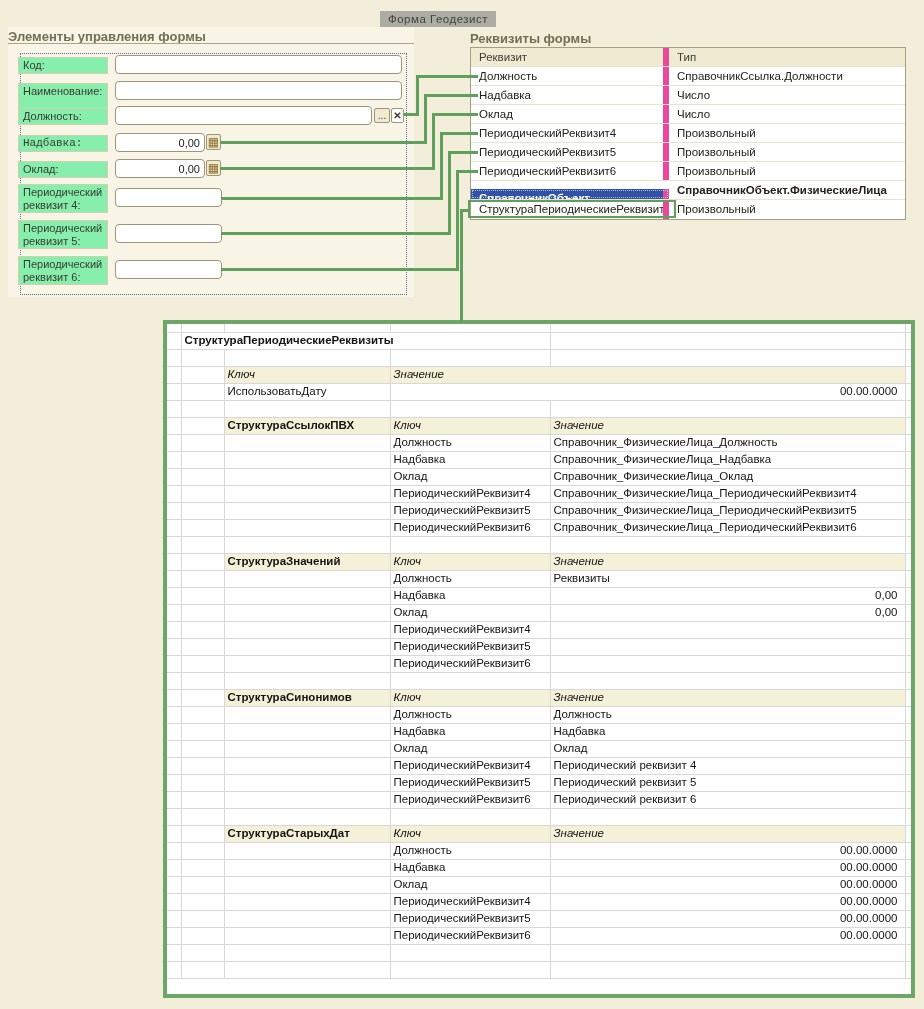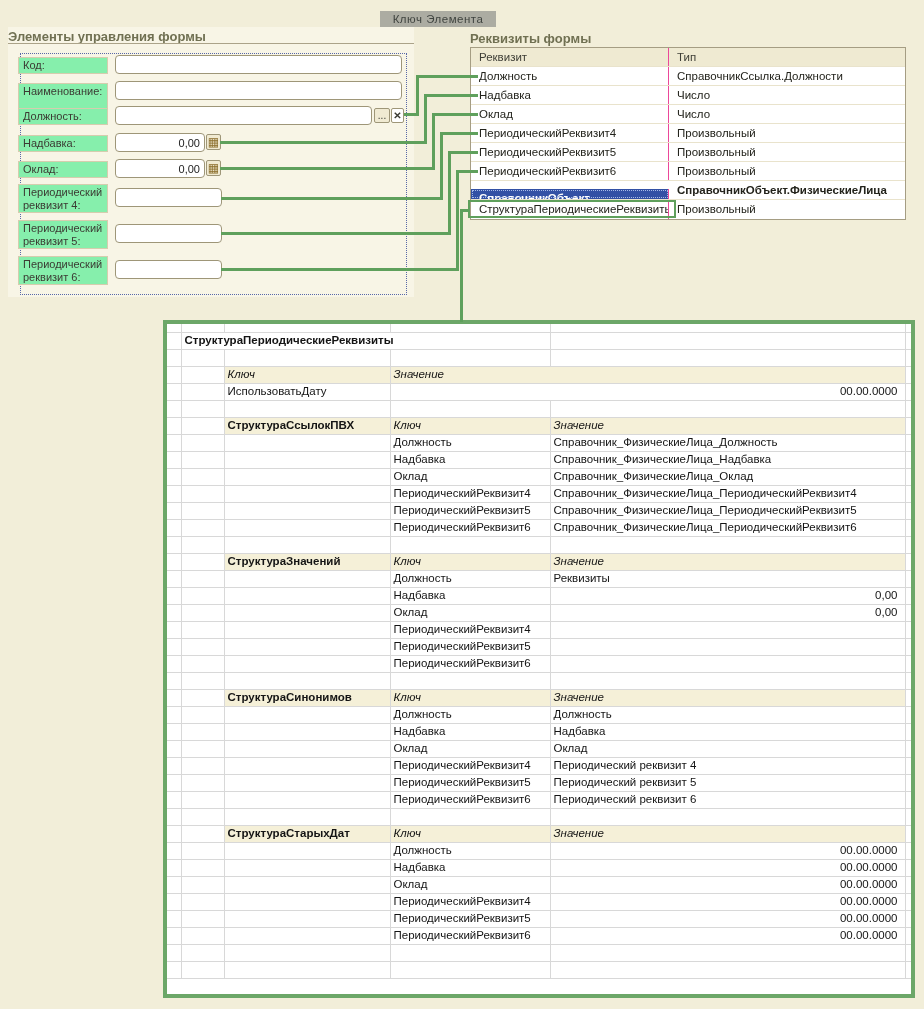--- a/index.html
+++ b/index.html
@@ -28,21 +28,21 @@
   .mini-btn{background:#F0EAD2;border:1px solid #9E9678;border-radius:2px;font-size:10px;
        text-align:center;color:#3a3a32;box-sizing:border-box;padding:0;line-height:12px;cursor:pointer;}
   .mini-btn.clear{background:#fff;font-weight:bold;font-size:10px;}
   .mini-btn.calc{color:#8A6D2A;font-size:12px;line-height:14px;}
 
   
   .attr{left:470px;top:47px;width:436px;background:#fff;border:1px solid #A59D83;box-sizing:border-box;
         font-size:11.5px;color:#23231C;}
   .attr .row{display:flex;height:19px;box-sizing:border-box;border-bottom:1px solid #E9E3CC;}
   .attr .row:last-child{border-bottom:none;}
-  .attr .c1{width:198px;border-right:1px solid #ec4899;box-sizing:border-box;line-height:18px;
+  .attr .c1{width:198px;border-right:6px solid #ec4899;box-sizing:border-box;line-height:18px;
             padding-left:8px;white-space:nowrap;overflow:hidden;}
   .attr .c2{flex:1;line-height:18px;padding-left:8px;white-space:nowrap;overflow:hidden;}
   .attr .hrow{background:#EFEAD2;color:#3F3F37;}
   .attr .row.sel .c1{background:#3351A5;color:#fff;font-weight:bold;outline:1px dotted #A9BBE8;outline-offset:-2px;margin-top:8px;}
   .attr .row.sel .c2{font-weight:bold;}
 
   
   .sheet{left:163px;top:320px;width:752px;height:678px;border:4px solid #6CA768;background:#fff;box-sizing:border-box;overflow:hidden;}
   .sheet table{border-collapse:collapse;table-layout:fixed;width:744px;}
   .sheet td{border-right:1px solid #D8D8D8;border-bottom:1px solid #D8D8D8;height:17px;box-sizing:border-box;
@@ -55,21 +55,21 @@
 
   .connectors{left:0;top:0;width:924px;height:1009px;pointer-events:none;}
 </style>
 </head>
 <body>
 
 <div class="stage">
 
   <div class="abs left-panel-bg"></div>
 
-  <div class="abs tag-box">Ключ Элемента</div>
+  <div class="abs tag-box">Форма Геодезист</div>
 
   <div class="abs hd left-heading">Элементы управления формы</div>
   <div class="abs left-rule"></div>
   <div class="abs hd right-heading">Реквизиты формы</div>
 
   <div class="abs group-dotted"></div>
 
   <div id="fields">
       <div class="lbl" style="position: absolute; left: 18px; top: 57px; width: 90px; height: 17px;">
         <div>Код:</div>
@@ -78,21 +78,21 @@
       <div class="lbl" style="position: absolute; left: 18px; top: 83px; width: 90px; height: 28px;">
         <div>Наименование:</div>
       </div>
       <input class="inp" style="position: absolute; left: 115px; top: 81px; width: 287px; height: 19px;">
       <div class="lbl" style="position: absolute; left: 18px; top: 108px; width: 90px; height: 17px;">
         <div>Должность:</div>
       </div>
       <input class="inp" style="position: absolute; left: 115px; top: 106px; width: 257px; height: 19px;">
       <button class="mini-btn" style="position: absolute; left: 374px; top: 108px; width: 16px; height: 15px;">...</button>
       <button class="mini-btn clear" style="position: absolute; left: 391px; top: 108px; width: 13px; height: 15px;"><span>✕</span></button>
-      <div class="lbl" style="position: absolute; left: 18px; top: 135px; width: 90px; height: 17px;">
+      <div class="lbl" style="position: absolute; left: 18px; top: 135px; width: 90px; height: 17px; font-family: Liberation Mono, monospace;">
         <div>Надбавка:</div>
       </div>
       <input class="inp num" value="0,00" style="position: absolute; left: 115px; top: 133px; width: 90px; height: 19px;">
       <button class="mini-btn calc" style="position: absolute; left: 206px; top: 134px; width: 15px; height: 16px;"><span>▦</span></button>
       <div class="lbl" style="position: absolute; left: 18px; top: 161px; width: 90px; height: 17px;">
         <div>Оклад:</div>
       </div>
       <input class="inp num" value="0,00" style="position: absolute; left: 115px; top: 159px; width: 90px; height: 19px;">
       <button class="mini-btn calc" style="position: absolute; left: 206px; top: 160px; width: 15px; height: 16px;"><span>▦</span></button>
       <div class="lbl" style="position: absolute; left: 18px; top: 184px; width: 90px; height: 29px;">

